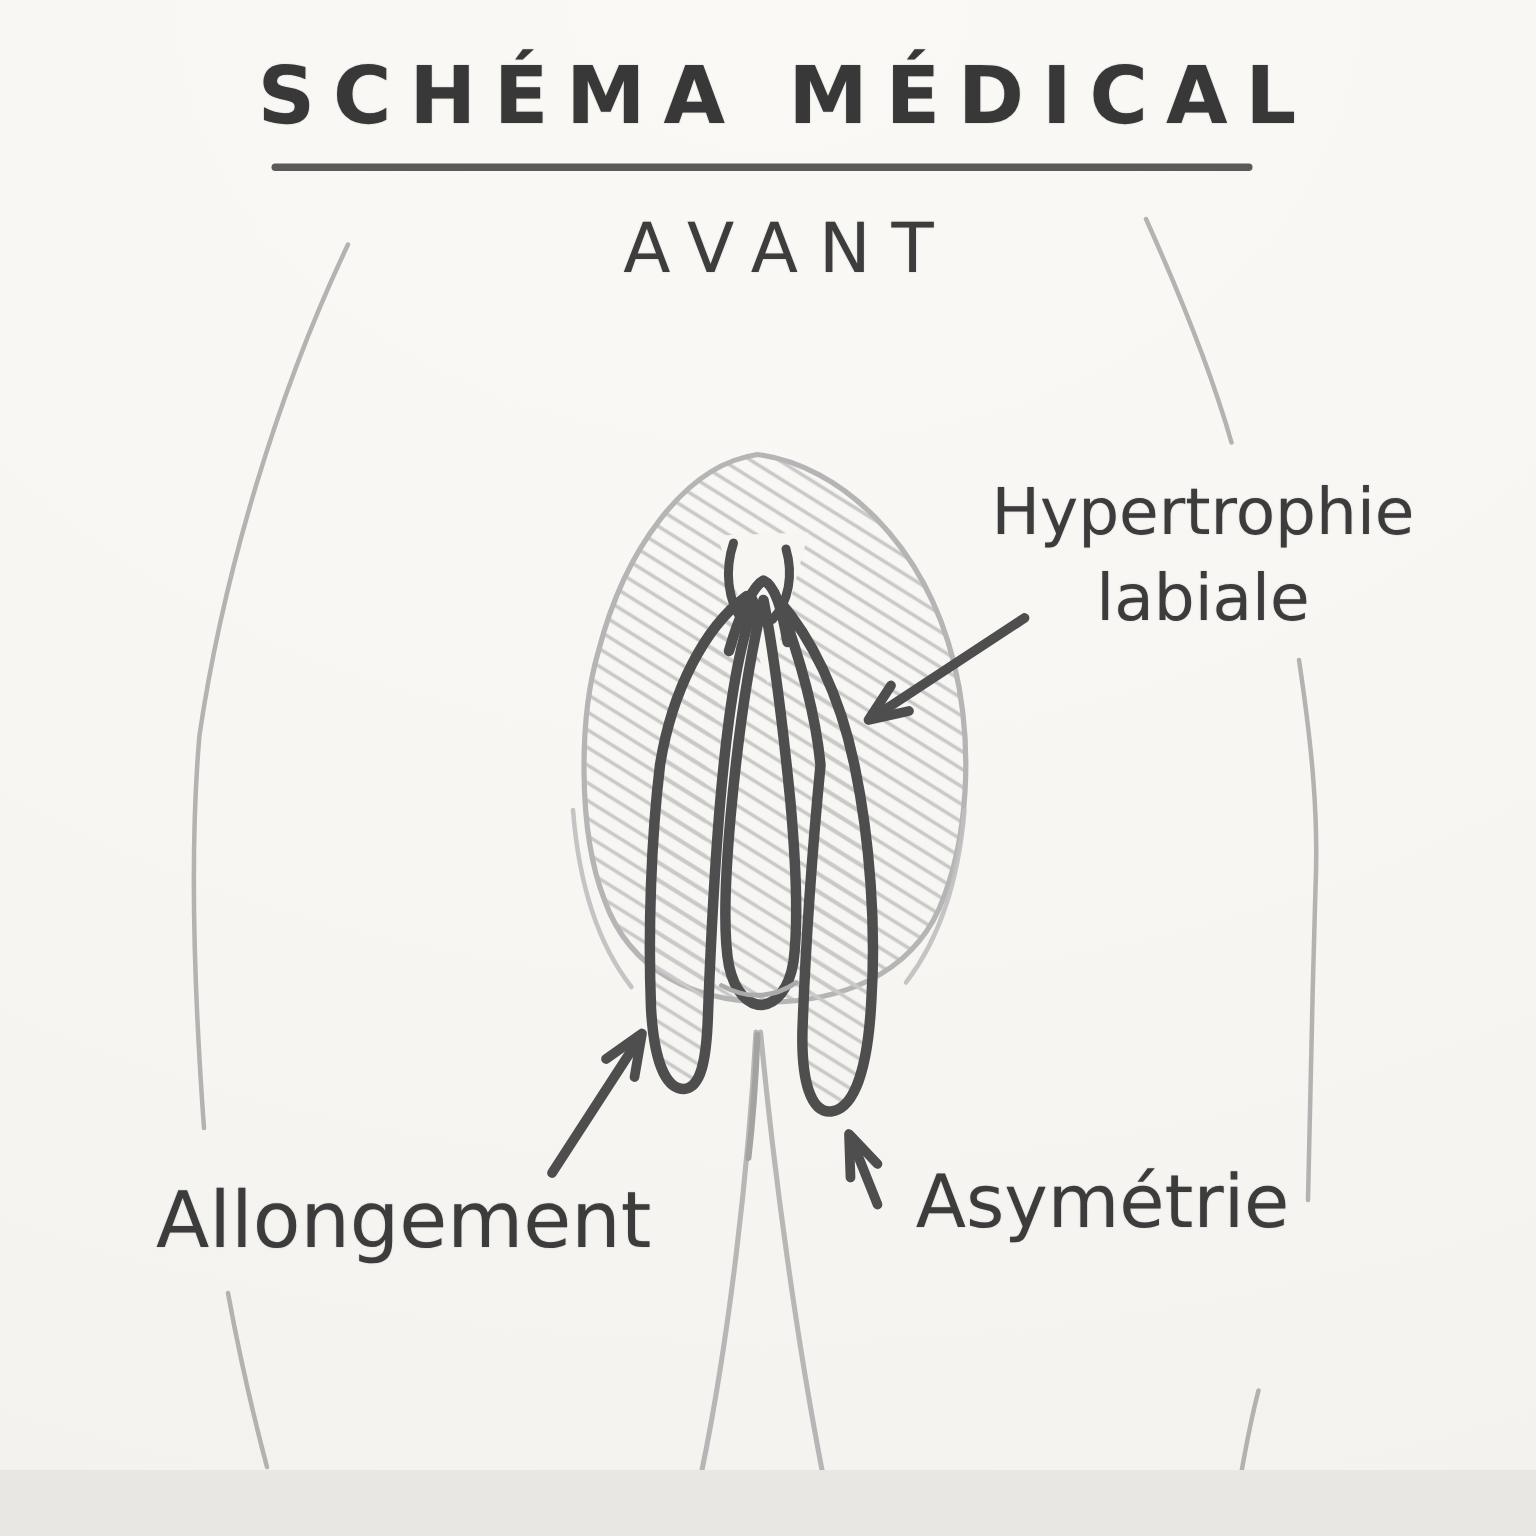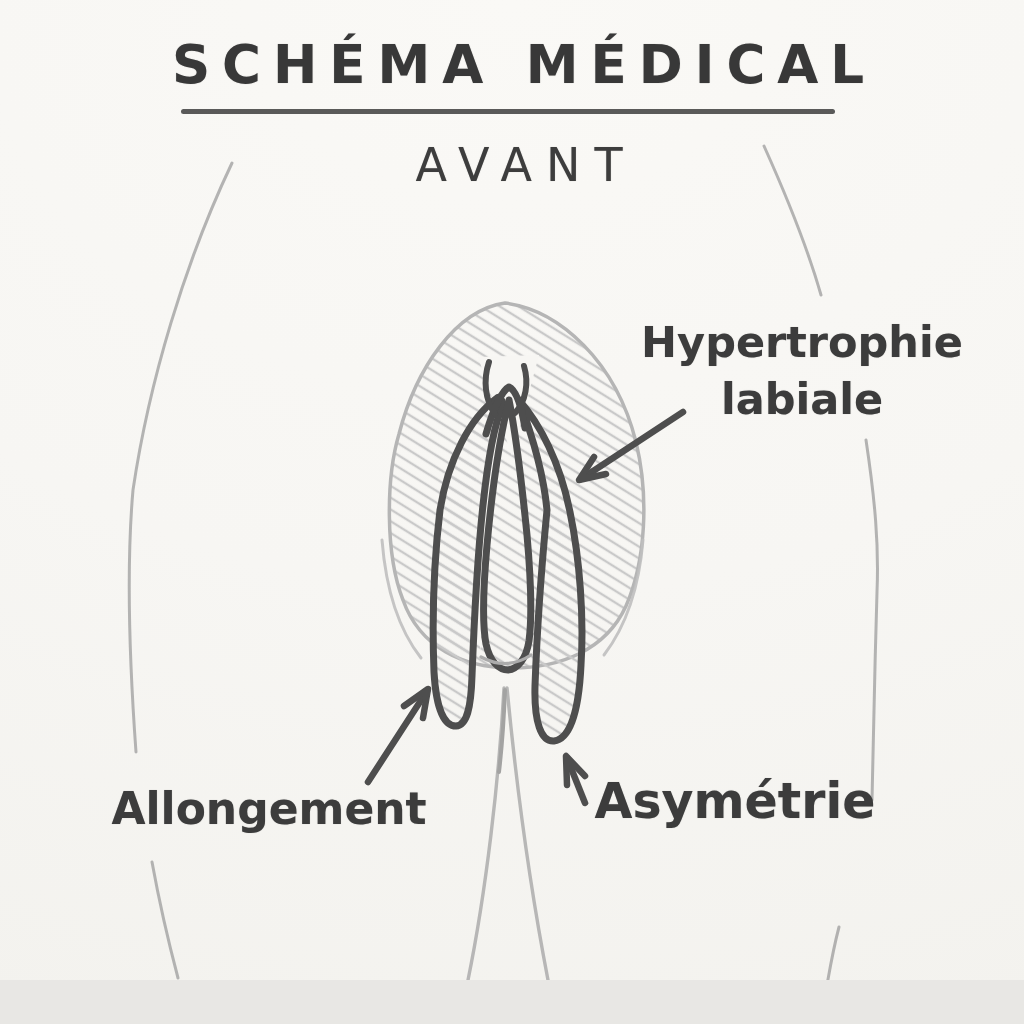--- a/index.html
+++ b/index.html
@@ -25,25 +25,25 @@
     position:absolute;top:138px;left:0;width:1024px;
     text-align:center;font-size:46px;font-weight:500;
     letter-spacing:14px;padding-left:14px;color:#3d3d3d;
     text-shadow:0 0 1px rgba(60,60,60,.3);
   }
   
   svg.sketch{position:absolute;inset:0;}
   
   .label{
     position:absolute;text-align:center;color:#3c3c3c;
-    font-weight:700;line-height:1.32;
+    font-weight:400;line-height:1.32;
     text-shadow:0 0 1px rgba(60,60,60,.3);
   }
   .label-hypertrophy{top:314px;left:622px;width:360px;font-size:43px;}
-  .label-elongation{top:780px;left:104px;width:330px;font-size:44px;}
+  .label-elongation{top:780px;left:104px;width:330px;font-size:52px;}
   .label-asymmetry{top:770px;left:560px;width:350px;font-size:49px;}
 </style>
 </head>
 <body>
 
 <div class="stage">
 
   <div class="title">SCHÉMA MÉDICAL</div>
   <div class="title-underline"></div>
   <div class="subtitle">AVANT</div>

